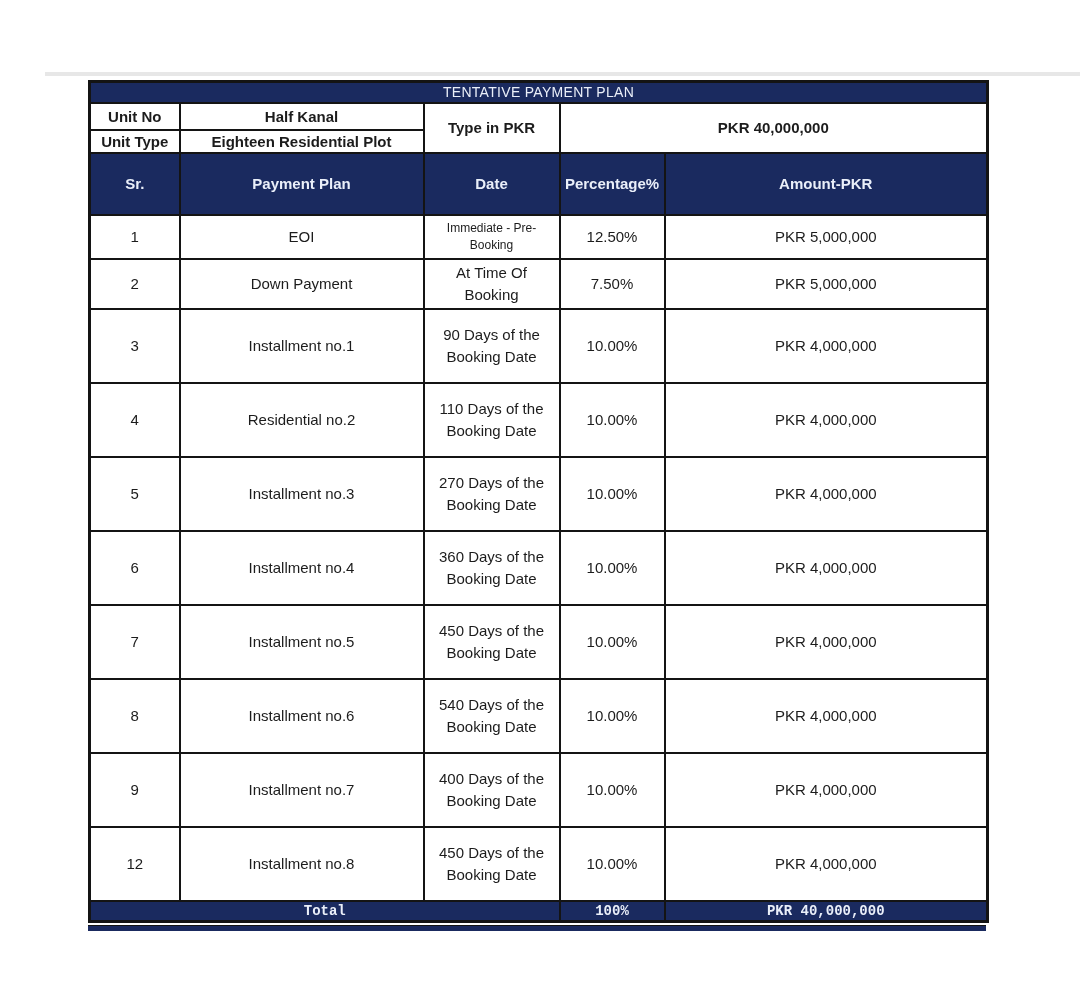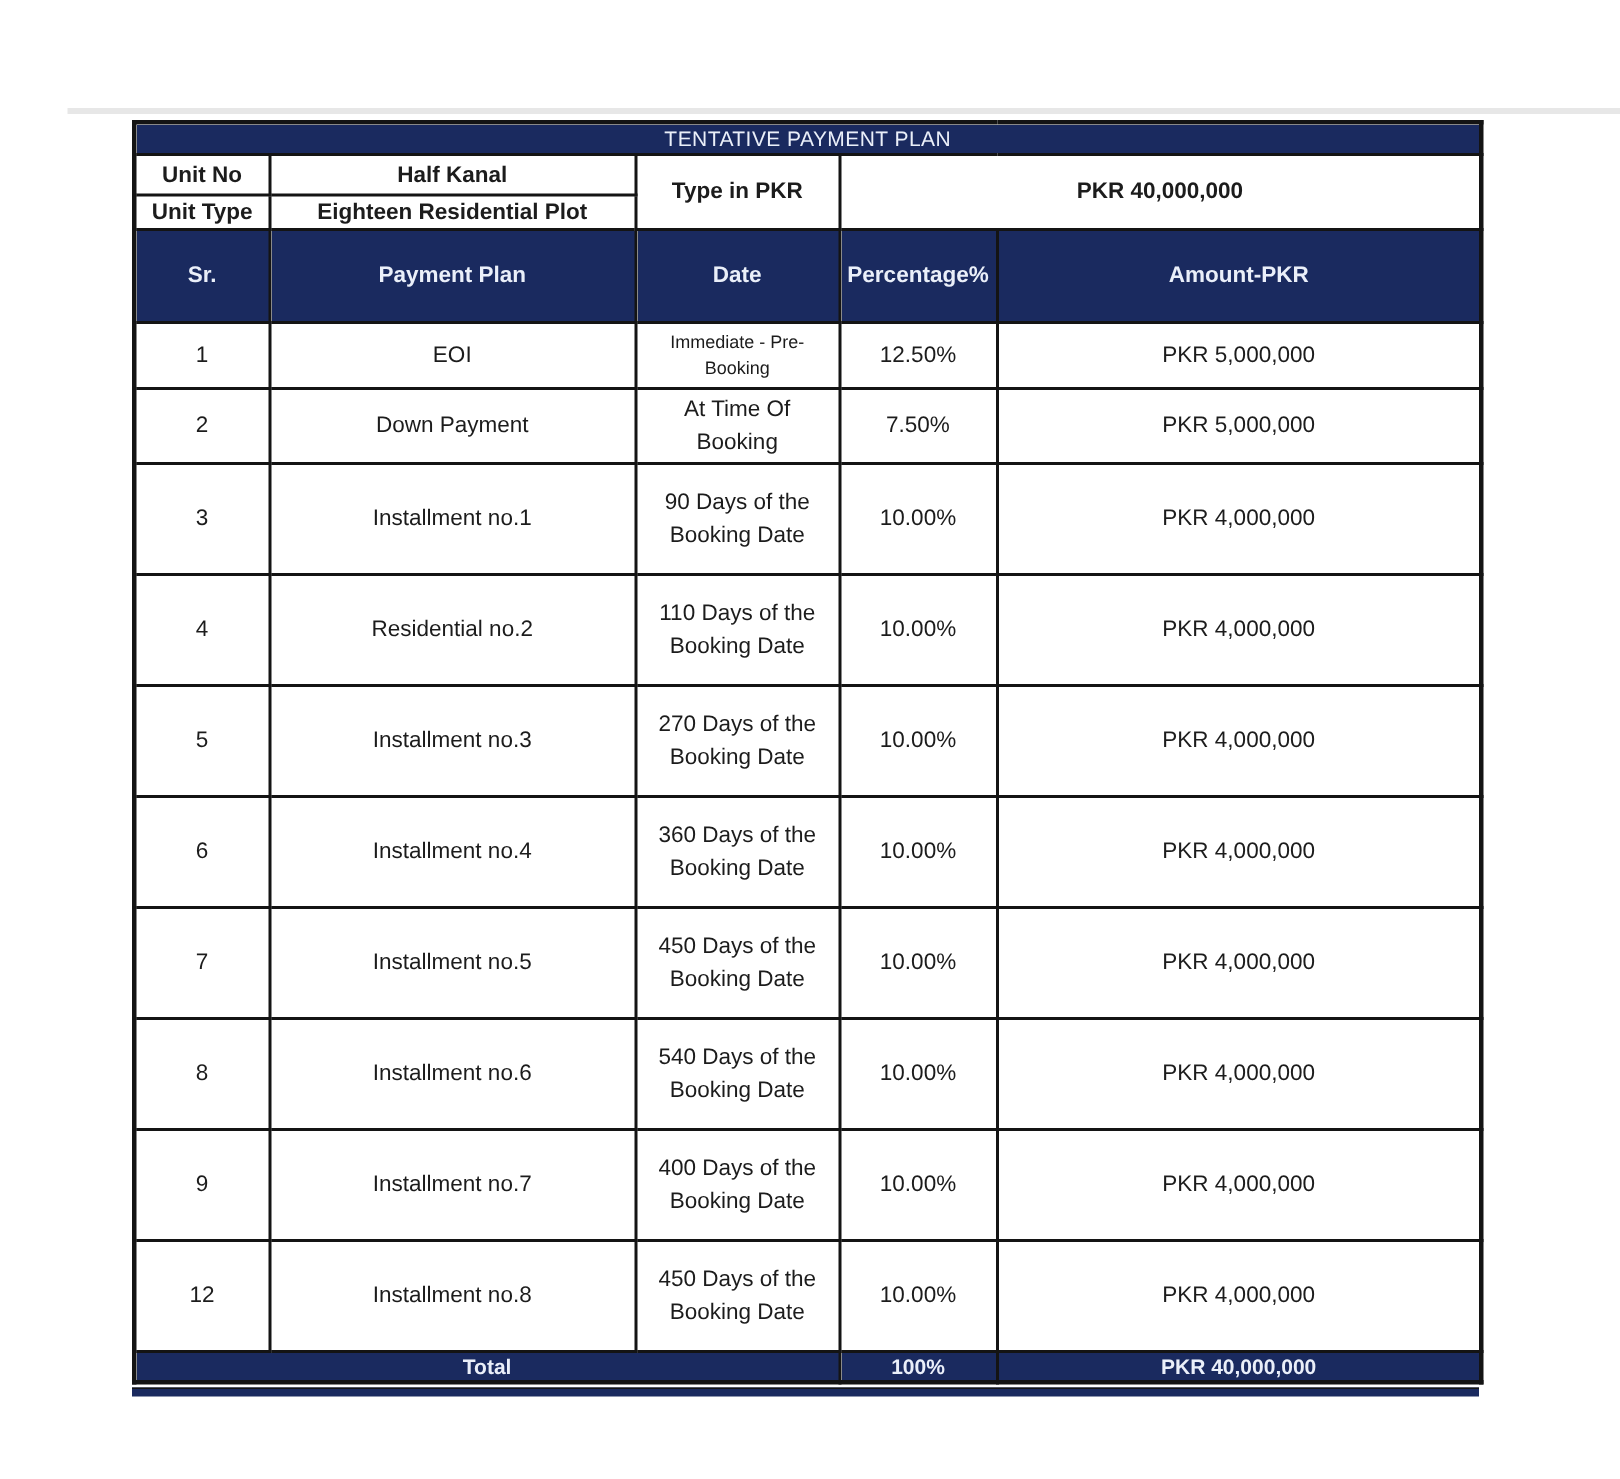--- a/index.html
+++ b/index.html
@@ -60,21 +60,21 @@
   tbody.data-rows tr:nth-child(2){height:50px;}
   tbody.data-rows td{
     color:var(--body-text);
     font-size:15px;font-weight:400;
   }
   td.date-cell{
     white-space:pre-line;
     line-height:1.45;
   }
   tbody.data-rows tr:nth-child(1) td.date-cell{line-height:1.35;font-size:12px;}
-  tr.total-row{height:18px;}
+  tr.total-row{height:18px;font-family:Liberation Mono, monospace;}
   tr.total-row td{
     font-size:14px;font-weight:600;
   }
   .bottom-accent{
     margin-top:2px;
     width:898px;height:5px;
     background:var(--navy);
     border-top:1px solid var(--grid);
   }
 </style>

